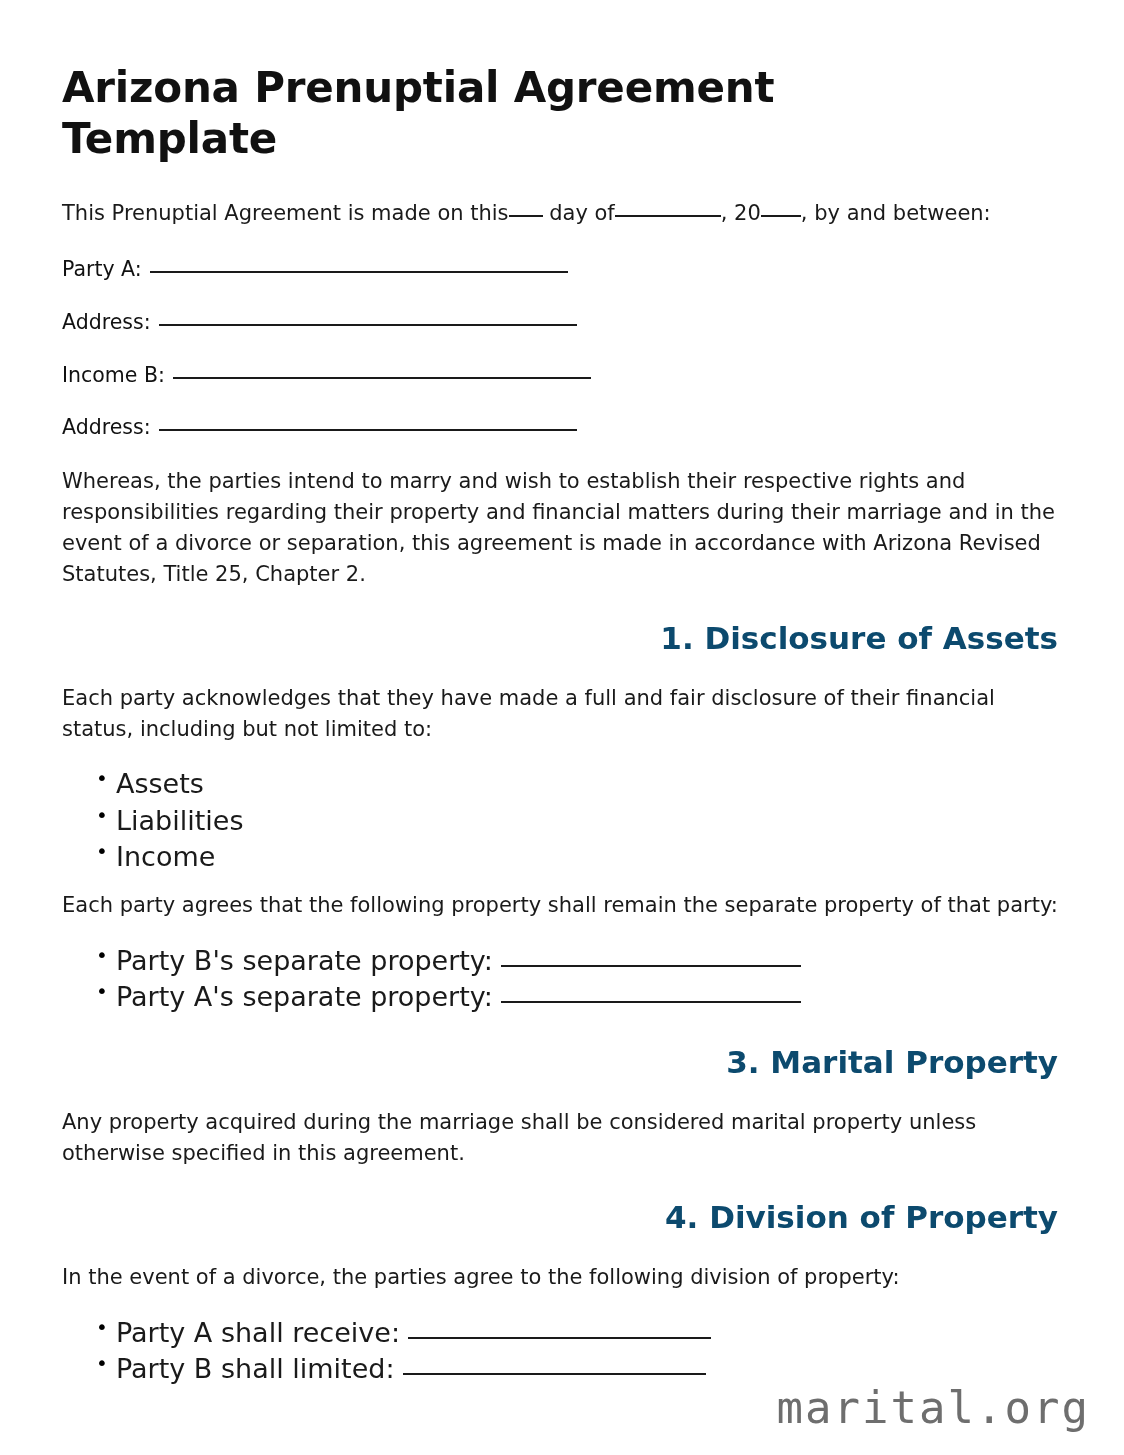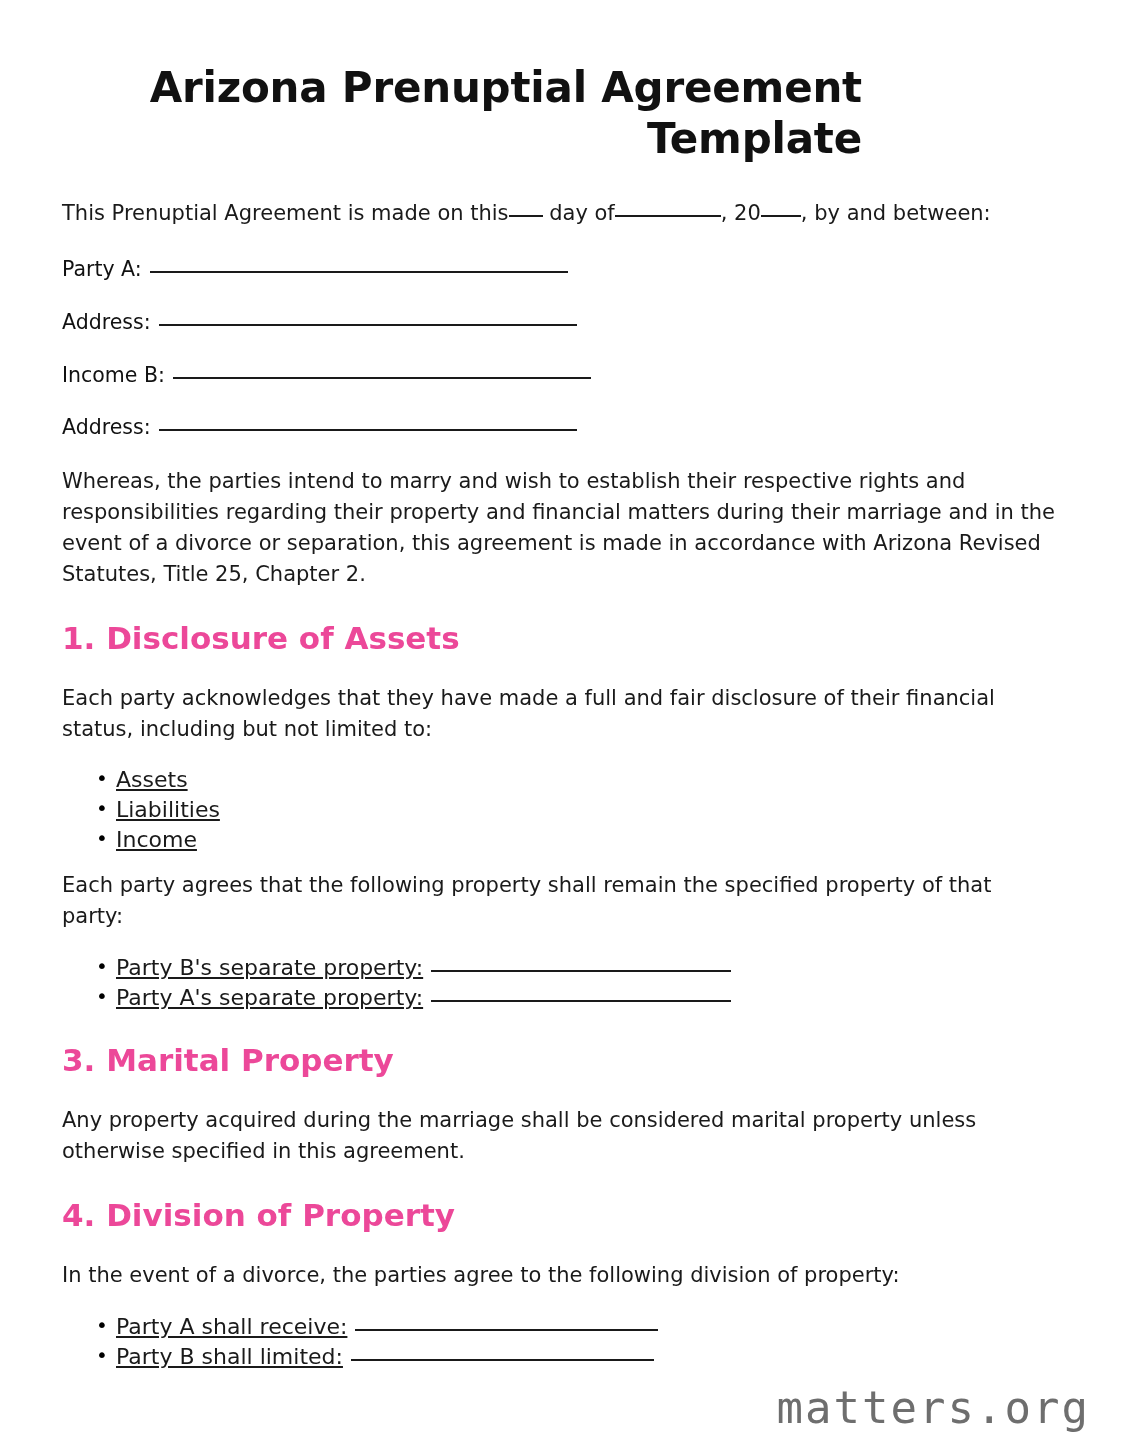--- a/index.html
+++ b/index.html
@@ -28,21 +28,20 @@
 
   
   .doc-title {
     font-size: 42px;
     font-weight: bold;
     line-height: 1.22;
     letter-spacing: -0.2px;
     margin: 0 0 34px 0;
     max-width: 800px;
     color: #111111;
-    text-align: right;
   }
 
   
   .para {
     font-size: 21px;
     line-height: 1.47;
     margin: 0 0 26px 0;
     color: #1a1a1a;
     max-width: 1000px;
   }
@@ -81,38 +80,38 @@
     position: relative;
     top: -3px;
   }
 
   
   .section-heading {
     font-size: 31px;
     font-weight: bold;
     line-height: 1.2;
     margin: 30px 0 26px 0;
-    color: #ec4899;
+    color: #0c4a6e;
+    text-align: right;
   }
 
   
   ul.bullets {
     list-style: none;
     margin: 0 0 14px 0;
     padding: 0 0 0 34px;
   }
   ul.bullets li {
-    font-size: 22px;
+    font-size: 27px;
     line-height: 1.3;
     color: #1a1a1a;
     position: relative;
     padding-left: 20px;
     margin-bottom: 1px;
     white-space: nowrap;
-    text-decoration: underline;
   }
   ul.bullets li::before {
     content: "\2022";
     position: absolute;
     left: 0;
     top: -1px;
     font-size: 20px;
     color: #000;
   }
   ul.bullets.simple li { padding-left: 20px; }
@@ -161,31 +160,31 @@
   <p class="para">Whereas, the parties intend to marry and wish to establish their respective rights and responsibilities regarding their property and financial matters during their marriage and in the event of a divorce or separation, this agreement is made in accordance with Arizona Revised Statutes, Title 25, Chapter 2.</p>
 
   <h2 class="section-heading">1. Disclosure of Assets</h2>
   <p class="para tight">Each party acknowledges that they have made a full and fair disclosure of their financial status, including but not limited to:</p>
   <ul class="bullets simple">
     <li>Assets</li>
     <li>Liabilities</li>
     <li>Income</li>
   </ul>
 
-  <p class="para tight">Each party agrees that the following property shall remain the specified property of that party:</p>
+  <p class="para tight">Each party agrees that the following property shall remain the separate property of that party:</p>
   <ul class="bullets">
     <li><span>Party B's separate property:</span><span class="blank-line blank-w-list"></span></li>
     <li><span>Party A's separate property:</span><span class="blank-line blank-w-list"></span></li>
   </ul>
 
   <h2 class="section-heading">3. Marital Property</h2>
   <p class="para tight">Any property acquired during the marriage shall be considered marital property unless otherwise specified in this agreement.</p>
 
   <h2 class="section-heading">4. Division of Property</h2>
   <p class="para tight">In the event of a divorce, the parties agree to the following division of property:</p>
   <ul class="bullets">
     <li><span>Party A shall receive:</span><span class="blank-line blank-w-list2"></span></li>
     <li><span>Party B shall limited:</span><span class="blank-line blank-w-list2"></span></li>
   </ul>
 
-  <div class="watermark">matters.org</div>
+  <div class="watermark">marital.org</div>
 
 </div>
 
 </body></html>

